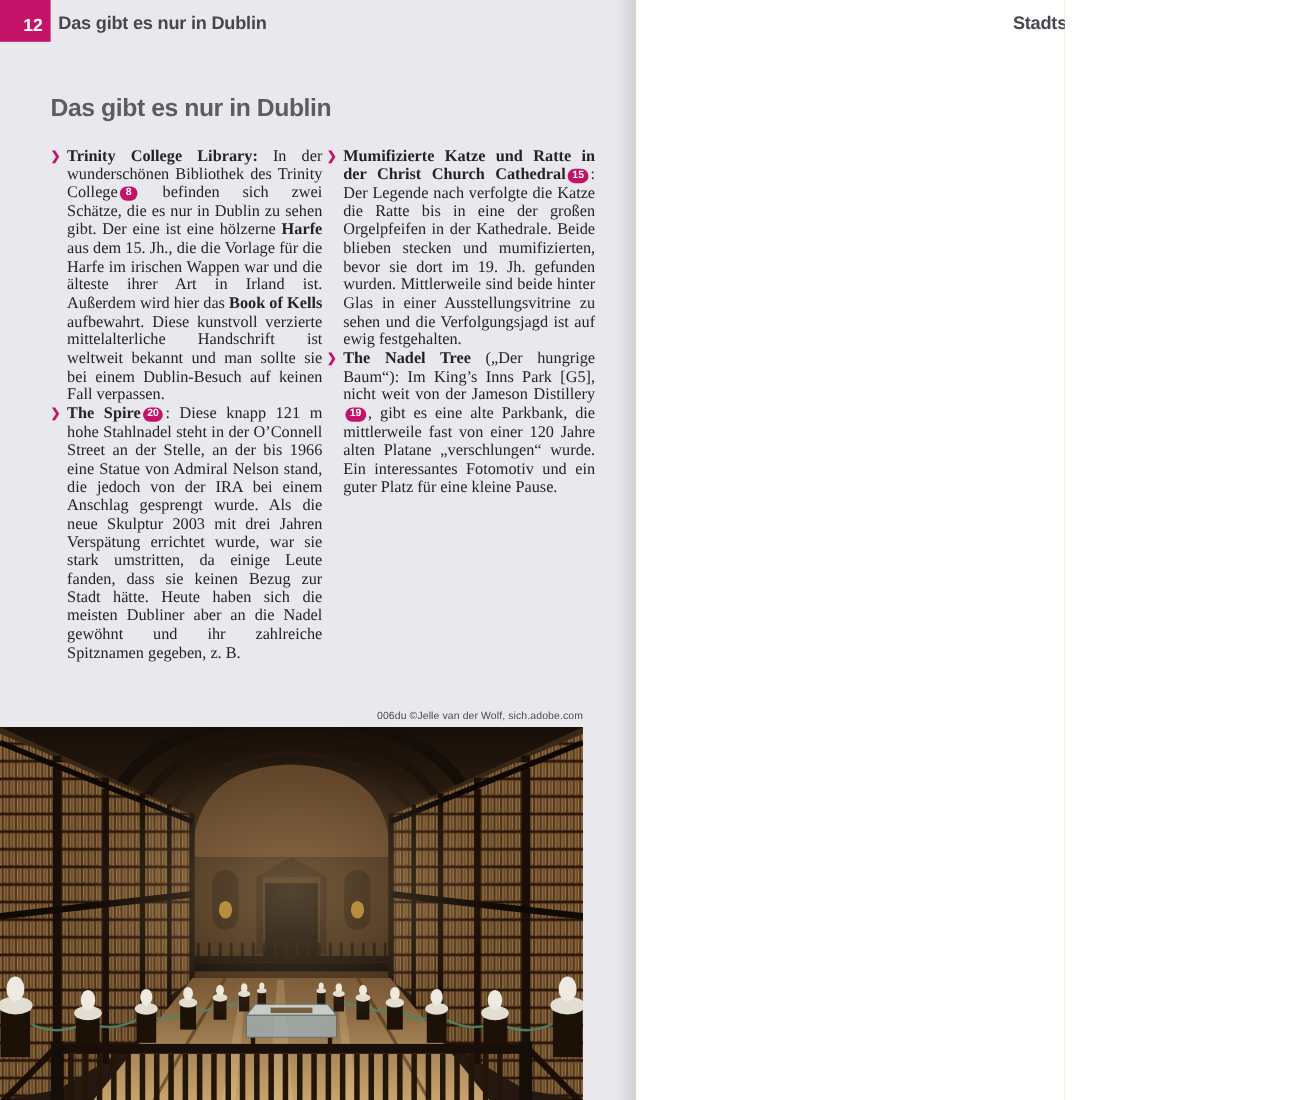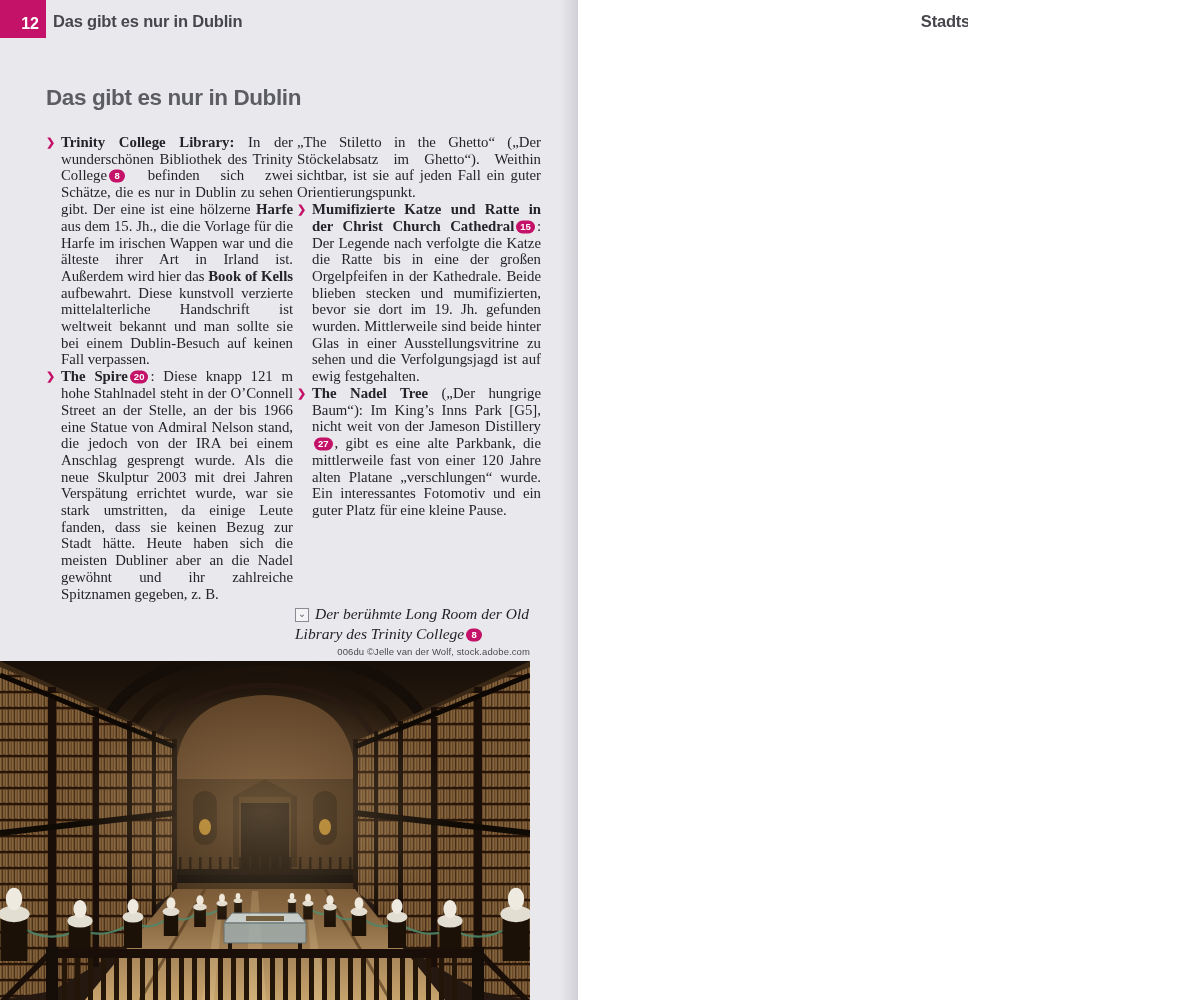--- a/index.html
+++ b/index.html
@@ -64,28 +64,26 @@
     </div>
     <div class="runhead l">Das gibt es nur in Dublin</div>
     <h1 class="h1-left">Das gibt es nur in Dublin</h1>
 
     <div class="colL colL1">
       <p class="item"><span class="bullet">❯</span><span><b>Trinity College Library: </b>In der wunderschönen Bibliothek des Trinity College<span class="badge">8</span> befinden sich zwei Schätze, die es nur in Dublin zu sehen gibt. Der eine ist eine hölzerne <b>Harfe</b> aus dem 15. Jh., die die Vorlage für die Harfe im irischen Wappen war und die älteste ihrer Art in Irland ist. Außerdem wird hier das <b>Book of Kells</b> aufbewahrt. Diese kunstvoll verzierte mittelalterliche Handschrift ist weltweit bekannt und man sollte sie bei einem Dublin-Besuch auf keinen Fall verpassen.</span></p>
       <p class="item"><span class="bullet">❯</span><span><b>The Spire</b><span class="badge">20</span>: Diese knapp 121 m hohe Stahlnadel steht in der O’Connell Street an der Stelle, an der bis 1966 eine Statue von Admiral Nelson stand, die jedoch von der IRA bei einem Anschlag gesprengt wurde. Als die neue Skulptur 2003 mit drei Jahren Verspätung errichtet wurde, war sie stark umstritten, da einige Leute fanden, dass sie keinen Bezug zur Stadt hätte. Heute haben sich die meisten Dubliner aber an die Nadel gewöhnt und ihr zahlreiche Spitznamen gegeben, z. B.</span></p>
     </div>
 
     <div class="colL colL2">
-      <p class="cont"><span>„The Stiletto in the Ghetto“ („Der Stöckelabsatz im Ghetto“). Weithin sichtbar, ist sie auf jeden Fall ein guter Orientierungspunkt.</span></p>
       <p class="item"><span class="bullet">❯</span><span><b>Mumifizierte Katze und Ratte in der Christ Church Cathedral</b><span class="badge">15</span>: Der Legende nach verfolgte die Katze die Ratte bis in eine der großen Orgelpfeifen in der Kathedrale. Beide blieben stecken und mumifizierten, bevor sie dort im 19. Jh. gefunden wurden. Mittlerweile sind beide hinter Glas in einer Ausstellungsvitrine zu sehen und die Verfolgungsjagd ist auf ewig festgehalten.</span></p>
-      <p class="item"><span class="bullet">❯</span><span><b>The Nadel Tree</b> („Der hungrige Baum“): Im King’s Inns Park [G5], nicht weit von der Jameson Distillery<span class="badge">27</span>, gibt es eine alte Parkbank, die mittlerweile fast von einer 120 Jahre alten Platane „verschlungen“ wurde. Ein interessantes Fotomotiv und ein guter Platz für eine kleine Pause.</span></p>
+      <p class="item"><span class="bullet">❯</span><span><b>The Nadel Tree</b> („Der hungrige Baum“): Im King’s Inns Park [G5], nicht weit von der Jameson Distillery<span class="badge">19</span>, gibt es eine alte Parkbank, die mittlerweile fast von einer 120 Jahre alten Platane „verschlungen“ wurde. Ein interessantes Fotomotiv und ein guter Platz für eine kleine Pause.</span></p>
     </div>
 
-    <div class="caption"><span class="cap-icon">⌄</span><span><i>Der berühmte Long Room der Old Library des Trinity College</i><span class="badge">8</span></span></div>
-
-    <div class="credit">006du ©Jelle van der Wolf, stock.adobe.com</div>
+
+    <div class="credit">006du ©Jelle van der Wolf, sich.adobe.com</div>
 
     <div class="photo">
       <svg width="530" height="339" viewBox="0 0 530 339">
         <defs>
           <linearGradient id="vaultG" x1="0" y1="0" x2="0" y2="1">
             <stop offset="0" stop-color="#160e08"></stop>
               <stop offset="1" stop-color="#3c2917"></stop>
           </linearGradient>
           <linearGradient id="floorG" x1="0" y1="0" x2="0" y2="1">
             <stop offset="0" stop-color="#6f4f2e"></stop>

